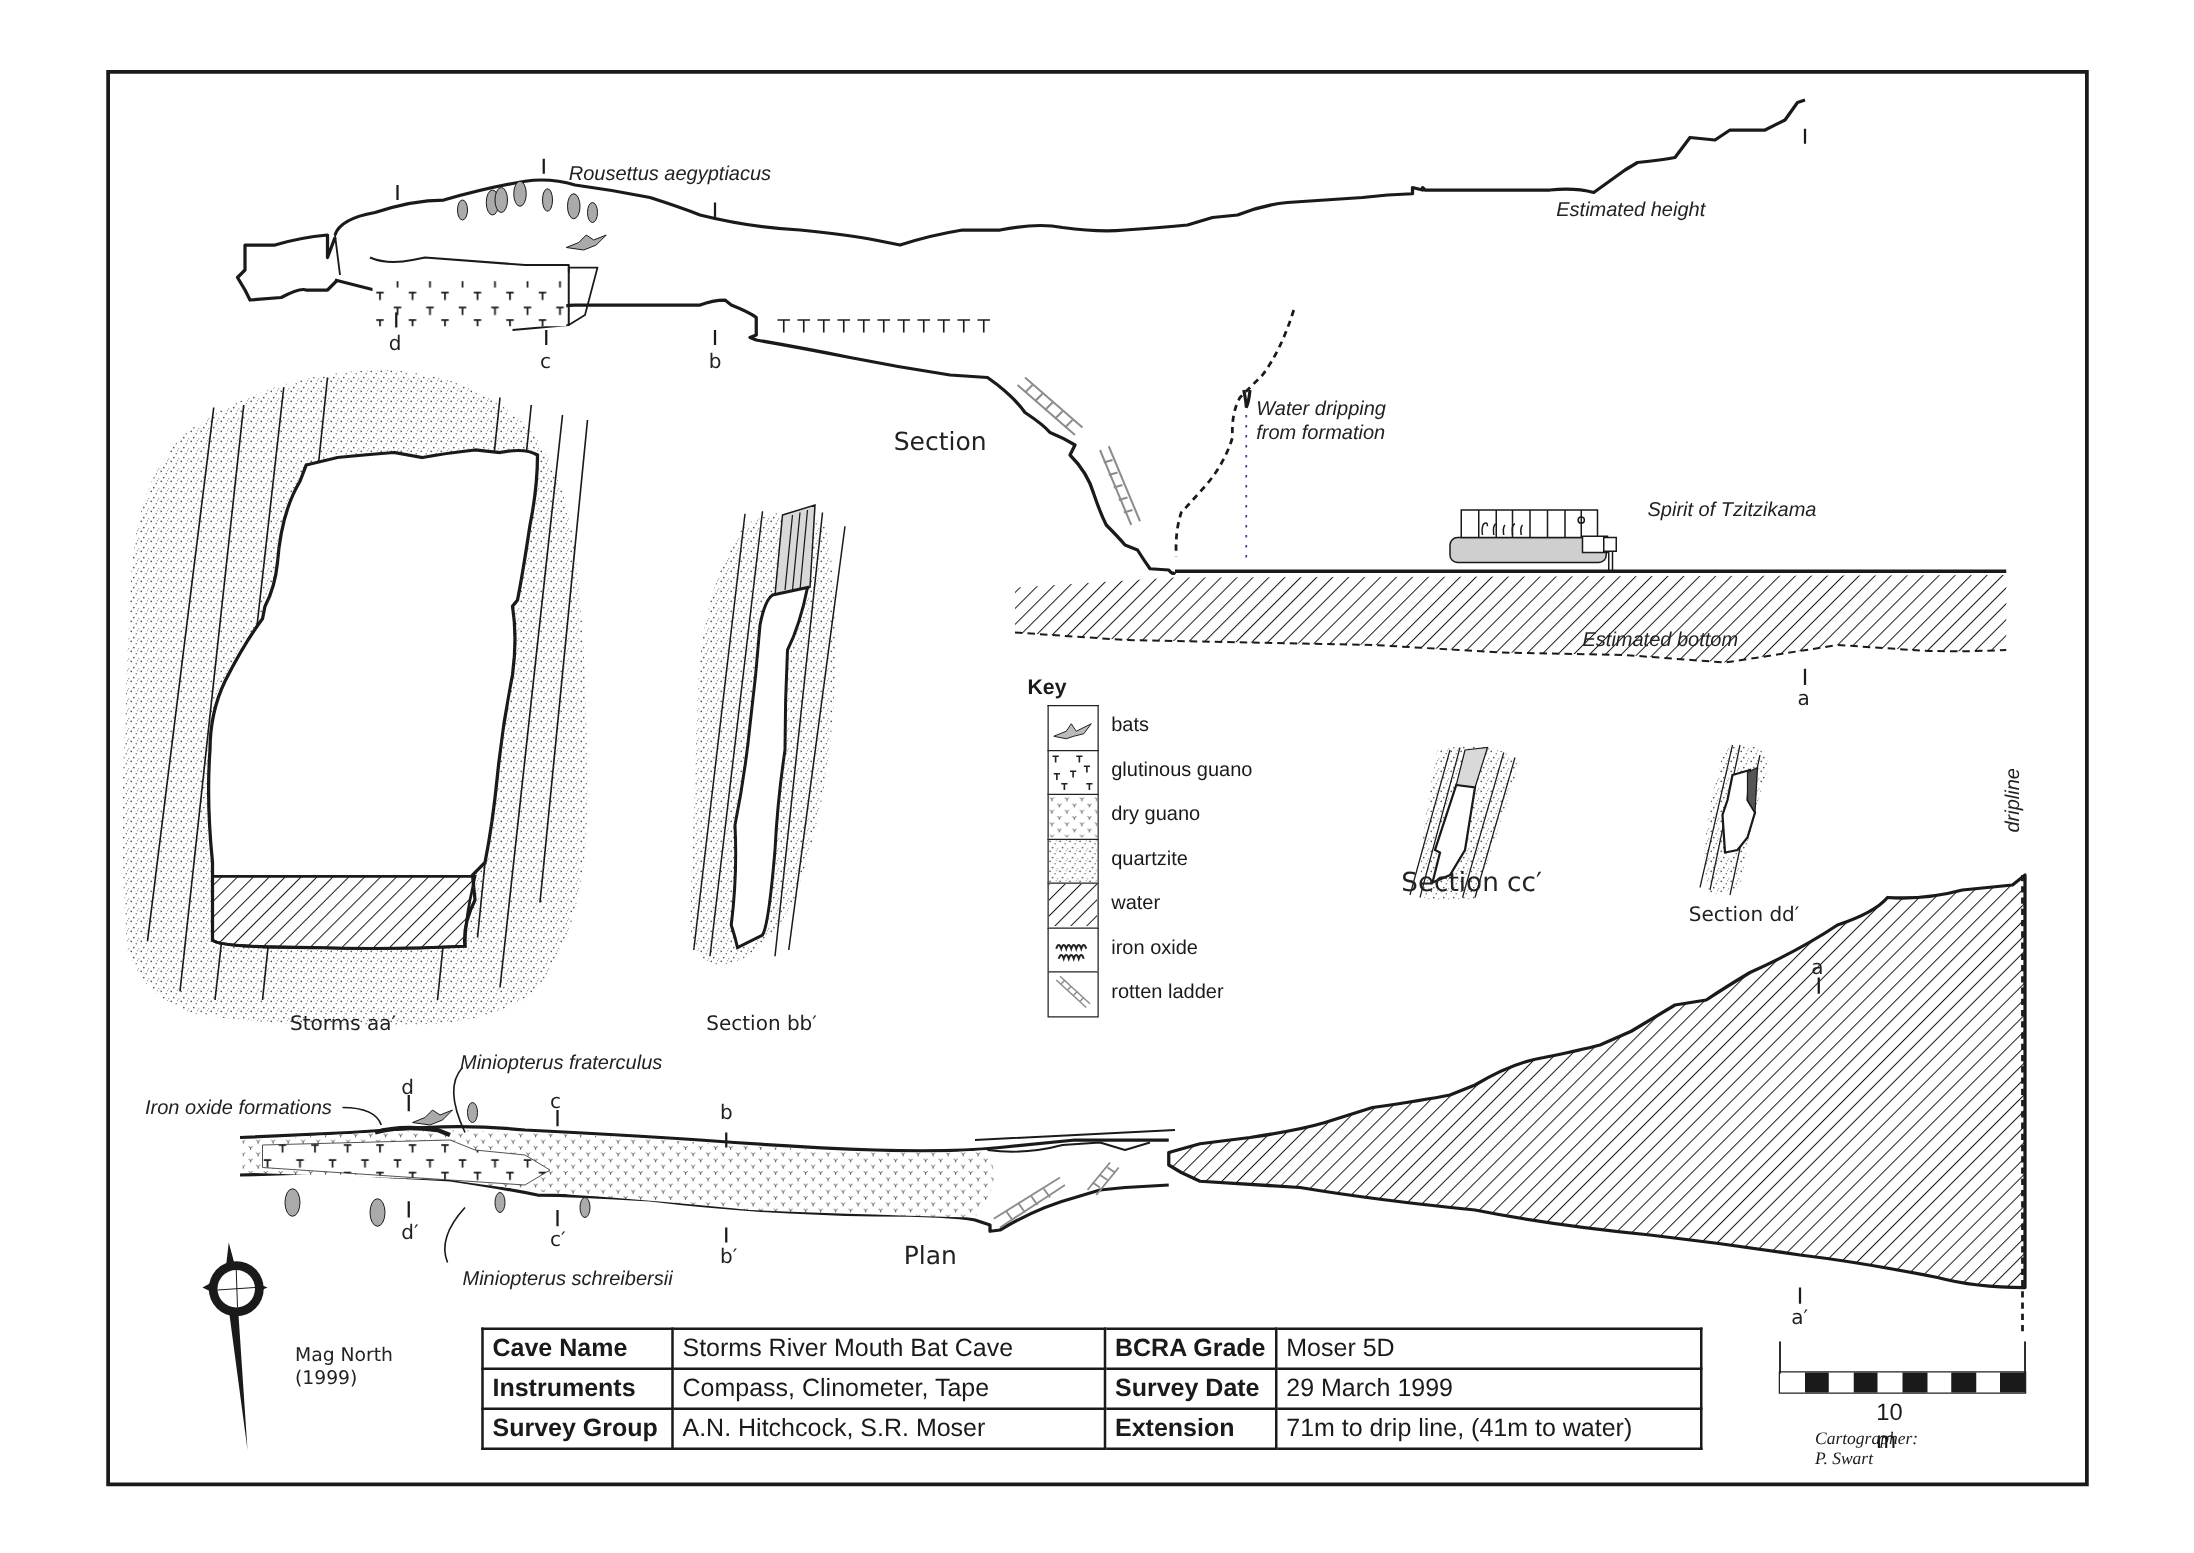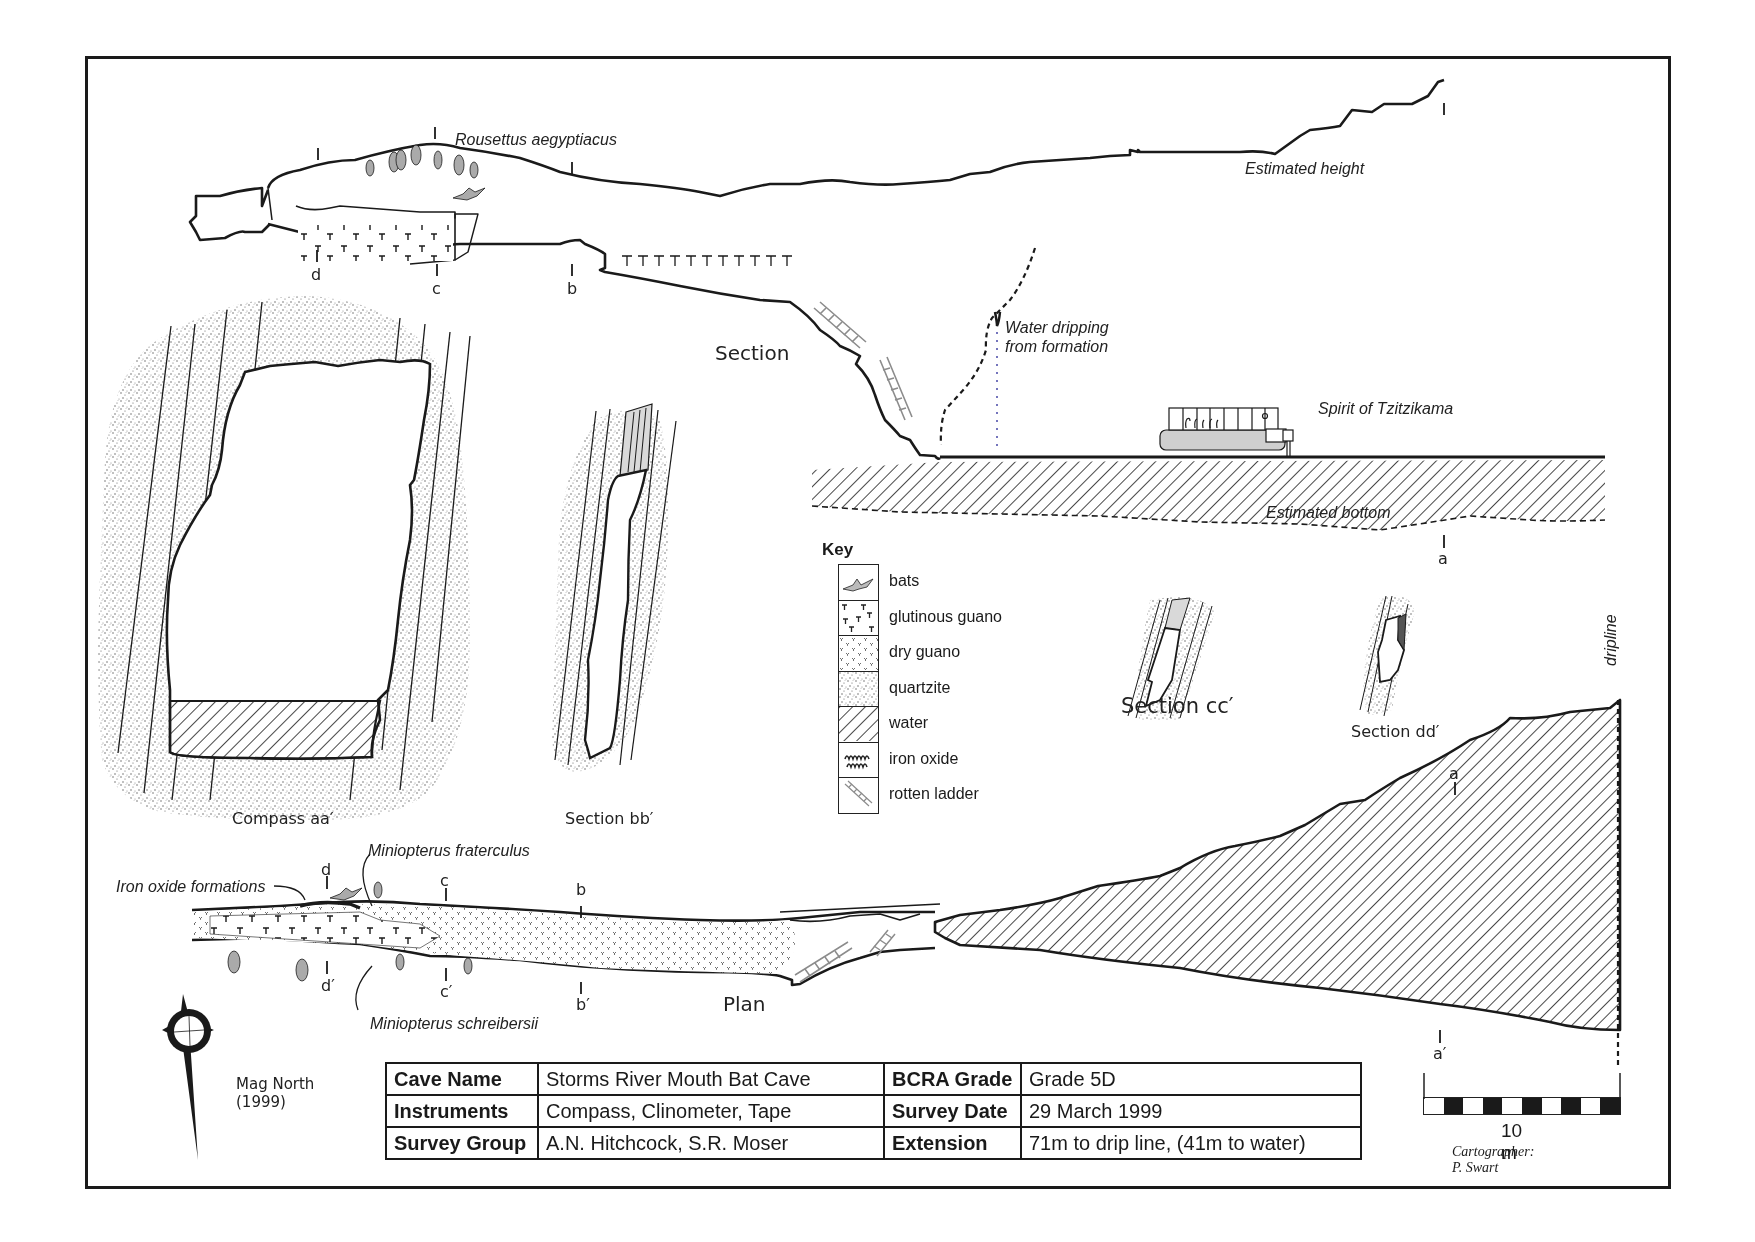--- a/index.html
+++ b/index.html
@@ -256,21 +256,21 @@
 <div class="lbl tick" style="left:311px;top:265px;">d</div>
 <div class="lbl tick" style="left:432px;top:279px;">c</div>
 <div class="lbl tick" style="left:567px;top:279px;">b</div>
 <div class="lbl big" style="left:715px;top:341px;">Section</div>
 <div class="lbl ital" style="left:1005px;top:319px;">Water dripping</div>
 <div class="lbl ital" style="left:1005px;top:338px;">from formation</div>
 <div class="lbl ital" style="left:1318px;top:400px;">Spirit of Tzitzikama</div>
 <div class="lbl ital" style="left:1266px;top:504px;">Estimated bottom</div>
 <div class="lbl tick" style="left:1438px;top:549px;">a</div>
 
-<div class="lbl" style="left:232px;top:809px;font-size:16px;">Compass aa′</div>
+<div class="lbl" style="left:232px;top:809px;font-size:16px;">Storms aa′</div>
 <div class="lbl" style="left:565px;top:809px;font-size:16px;">Section bb′</div>
 <div class="lbl" style="left:1121px;top:694px;font-size:21px;">Section cc′</div>
 <div class="lbl" style="left:1351px;top:722px;font-size:16px;">Section dd′</div>
 <div class="lbl ital" style="left:1602px;top:666px;transform:rotate(-90deg);transform-origin:left top;">dripline</div>
 
 <div class="lbl ital" style="left:116px;top:878px;">Iron oxide formations</div>
 <div class="lbl ital" style="left:368px;top:842px;">Miniopterus fraterculus</div>
 <div class="lbl ital" style="left:370px;top:1015px;">Miniopterus schreibersii</div>
 
 <div class="lbl tick" style="left:321px;top:860px;">d</div>
@@ -340,21 +340,21 @@
     </div>
   </div>
 </div>
 
 <table class="info">
   <tbody>
       <tr>
     <td class="k" style="width:136px">Cave Name</td>
     <td style="width:330px">Storms River Mouth Bat Cave</td>
     <td class="k" style="width:121px">BCRA Grade</td>
-    <td style="width:324px">Grade 5D</td>
+    <td style="width:324px">Moser 5D</td>
   </tr>
   <tr>
     <td class="k">Instruments</td>
     <td>Compass, Clinometer, Tape</td>
     <td class="k">Survey Date</td>
     <td>29 March 1999</td>
   </tr>
   <tr>
     <td class="k">Survey Group</td>
     <td>A.N. Hitchcock, S.R. Moser</td>

